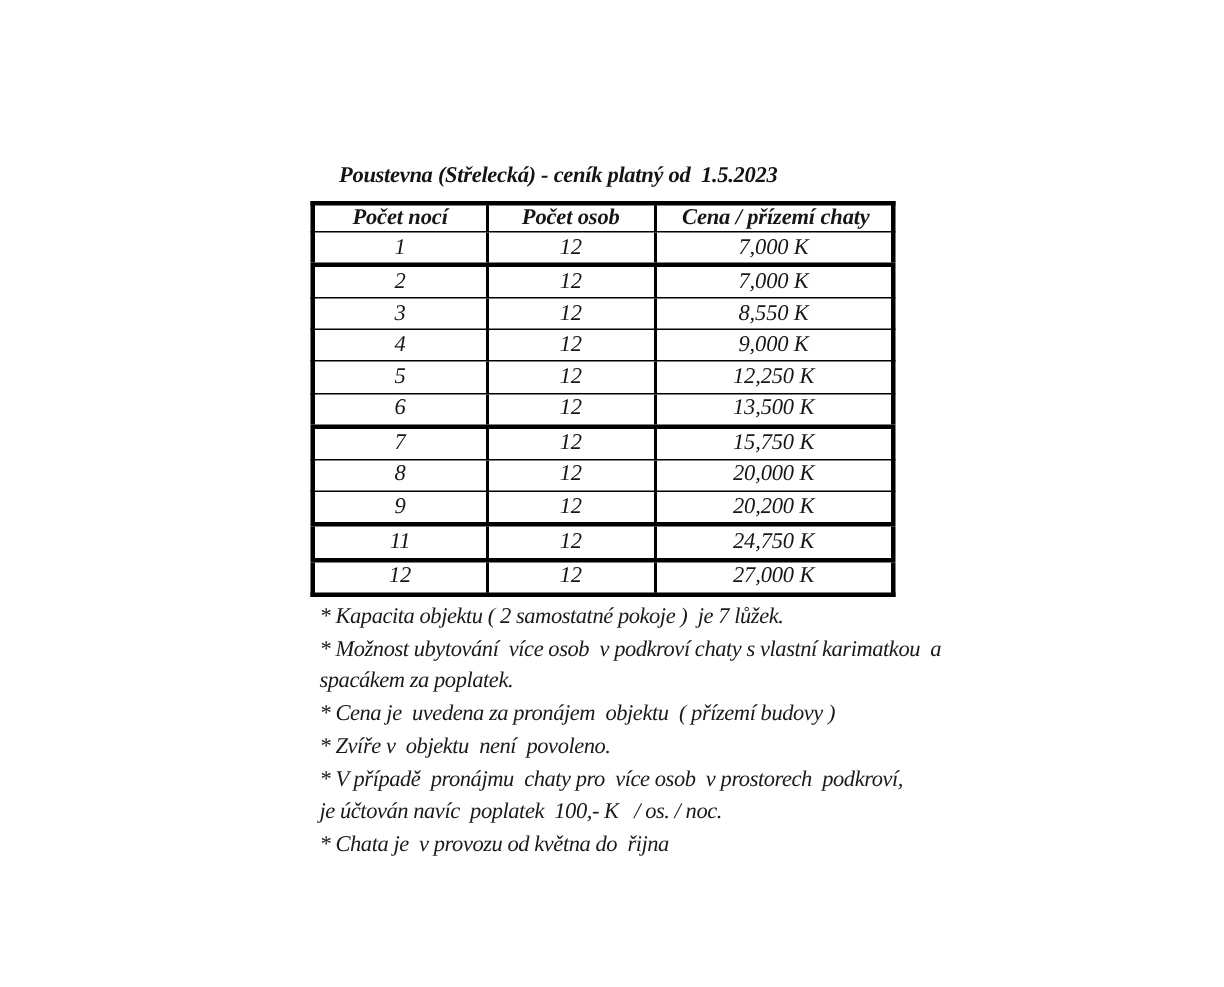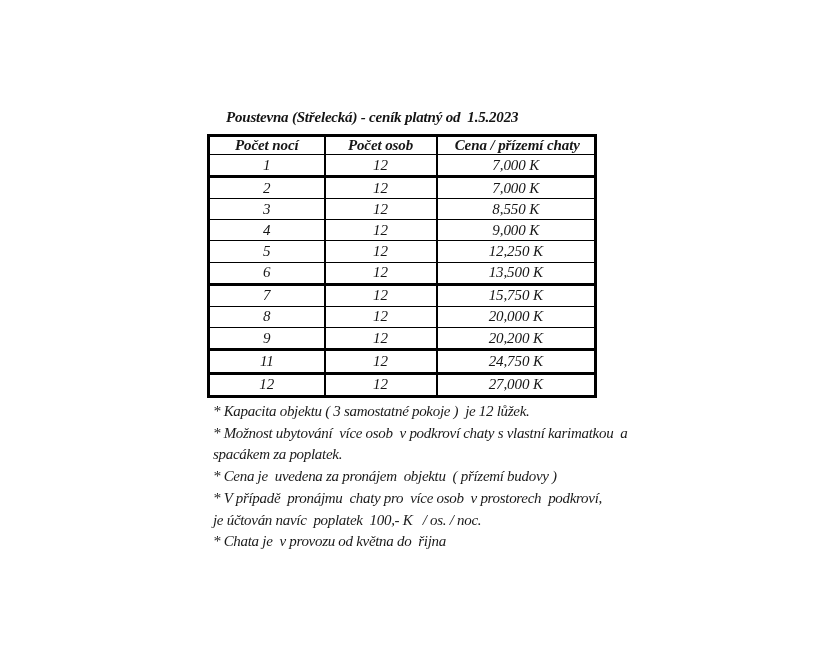--- a/index.html
+++ b/index.html
@@ -151,22 +151,23 @@
       </tr>
       <tr>
         <td>12</td>
         <td>12</td>
         <td>27,000 K</td>
       </tr>
     </tbody>
   </table>
 
   <div class="notes">
-    <div class="note-line">* Kapacita objektu ( 3 samostatné pokoje )  je 12 lůžek.</div>
+    <div class="note-line">* Kapacita objektu ( 2 samostatné pokoje )  je 7 lůžek.</div>
     <div class="note-line">* Možnost ubytování  více osob  v podkroví chaty s vlastní karimatkou  a</div>
     <div class="note-line">spacákem za poplatek.</div>
     <div class="note-line">* Cena je  uvedena za pronájem  objektu  ( přízemí budovy )</div>
+    <div class="note-line">* Zvíře v  objektu  není  povoleno.</div>
     <div class="note-line">* V případě  pronájmu  chaty pro  více osob  v prostorech  podkroví,</div>
     <div class="note-line">je účtován navíc  poplatek  100,- K   / os. / noc.</div>
     <div class="note-line">* Chata je  v provozu od května do  řijna</div>
   </div>
 
 </div>
 
 </body></html>

